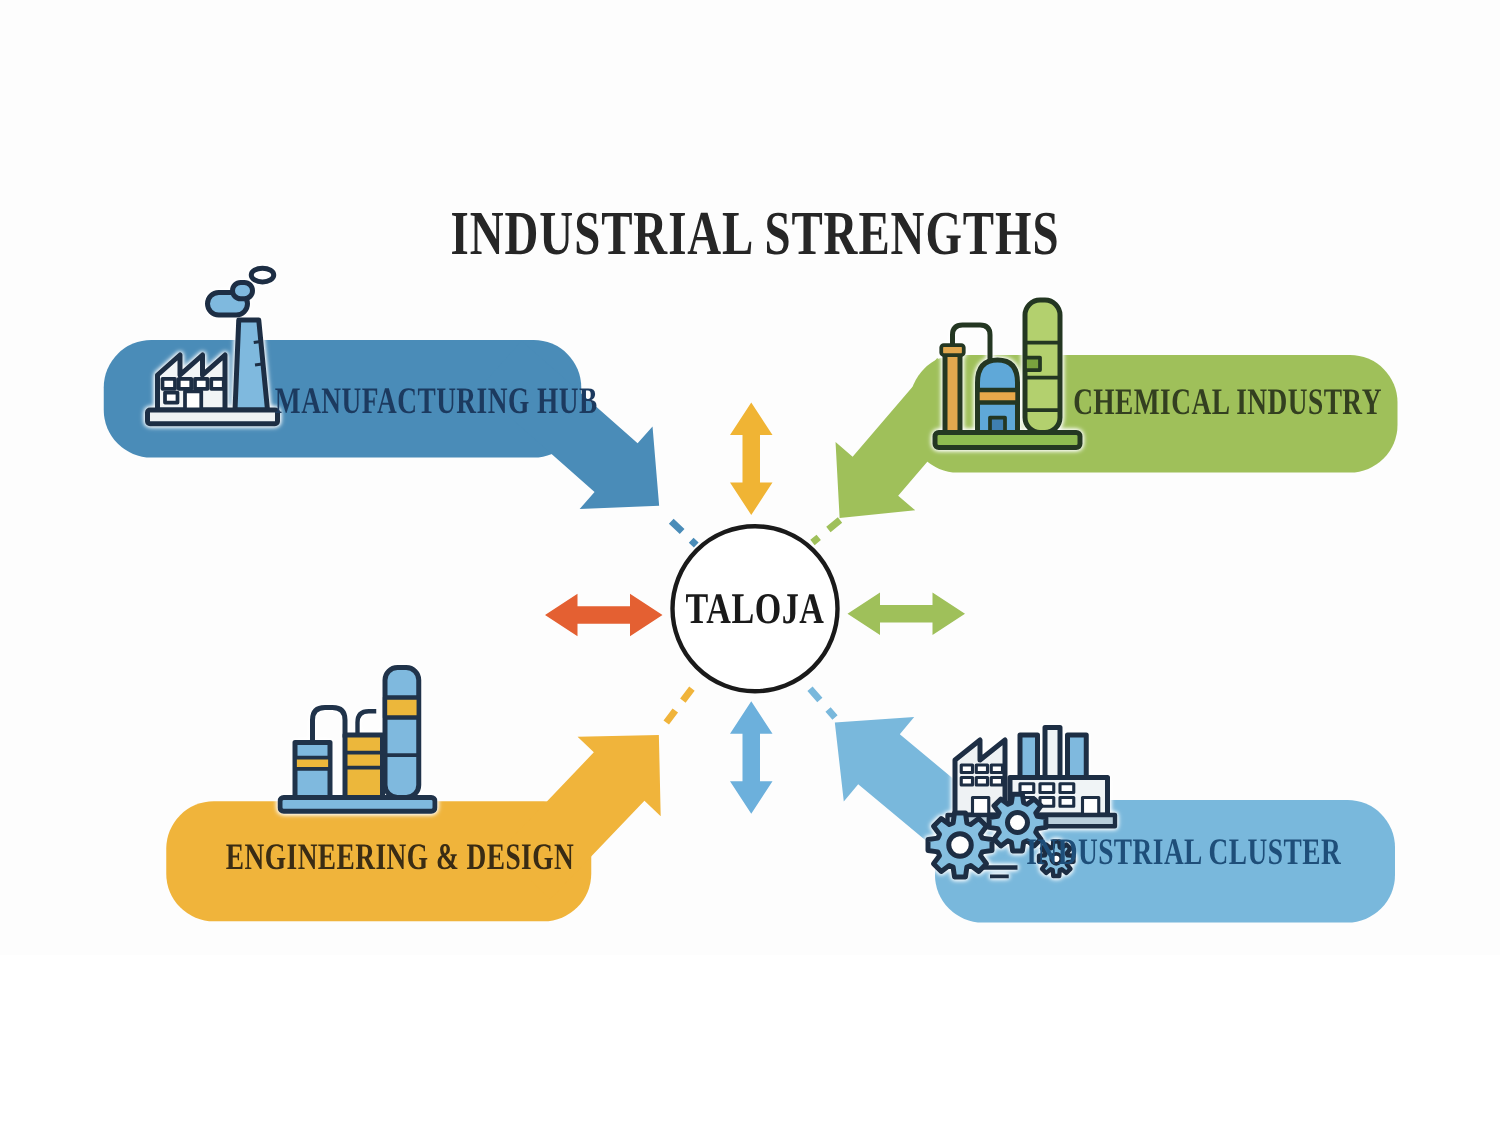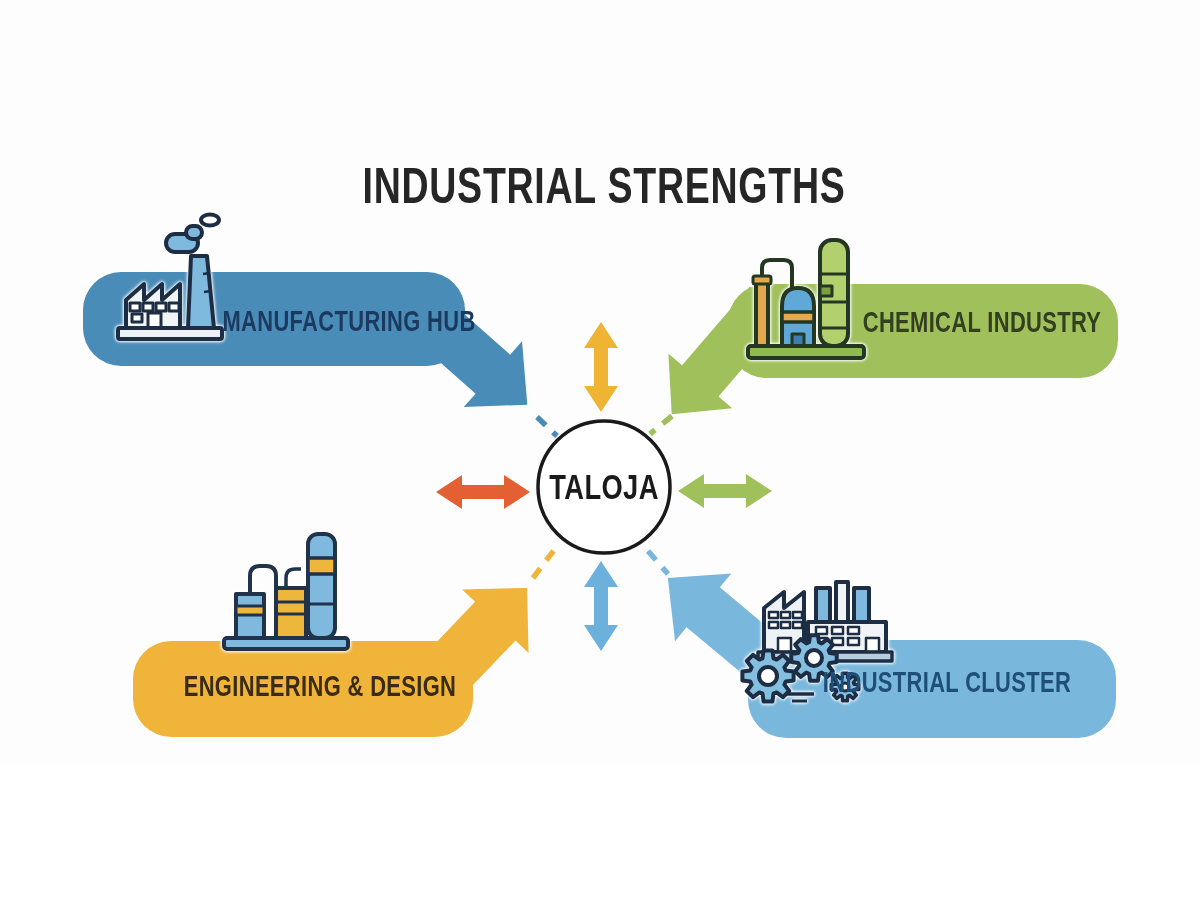--- a/index.html
+++ b/index.html
@@ -1,19 +1,19 @@
 <!DOCTYPE html>
 <html style="--background: #fdfdfd; --title_text: #262626; --center_text: #1a1a1a; --circle_stroke: #1a1a1a; --banner_blue: #4a8cb8; --banner_green: #9fc05a; --banner_yellow: #f0b43b; --banner_lightblue: #79b8dc; --arrow_orange: #e46032; --arrow_green: #9fc05a; --arrow_yellow: #f0b434; --arrow_lightblue: #6cb0dc; --label_navy: #1c3a5f; --label_darkgreen: #333f20; --label_darkbrown: #3a2c14; --label_blue: #1e4e79;"><head>
 <meta charset="utf-8">
 <style>
   html,body{margin:0;padding:0;background:#fff;}
   #stage{
     position:relative;width:1200px;height:764px;overflow:hidden;
     background:var(--background,#fdfdfd);
-    font-family:Liberation Sans, sans-serif;
+    font-family:Liberation Serif, serif;
   }
   #shapes{position:absolute;left:0;top:0;}
   .label{
     position:absolute;font-weight:bold;white-space:nowrap;
     transform:translate(-50%,-50%) scaleX(0.73);
     font-size:30px;letter-spacing:.5px;
   }
   .title{
     position:absolute;font-weight:bold;white-space:nowrap;
     transform:translate(-50%,-50%) scaleX(0.75);

